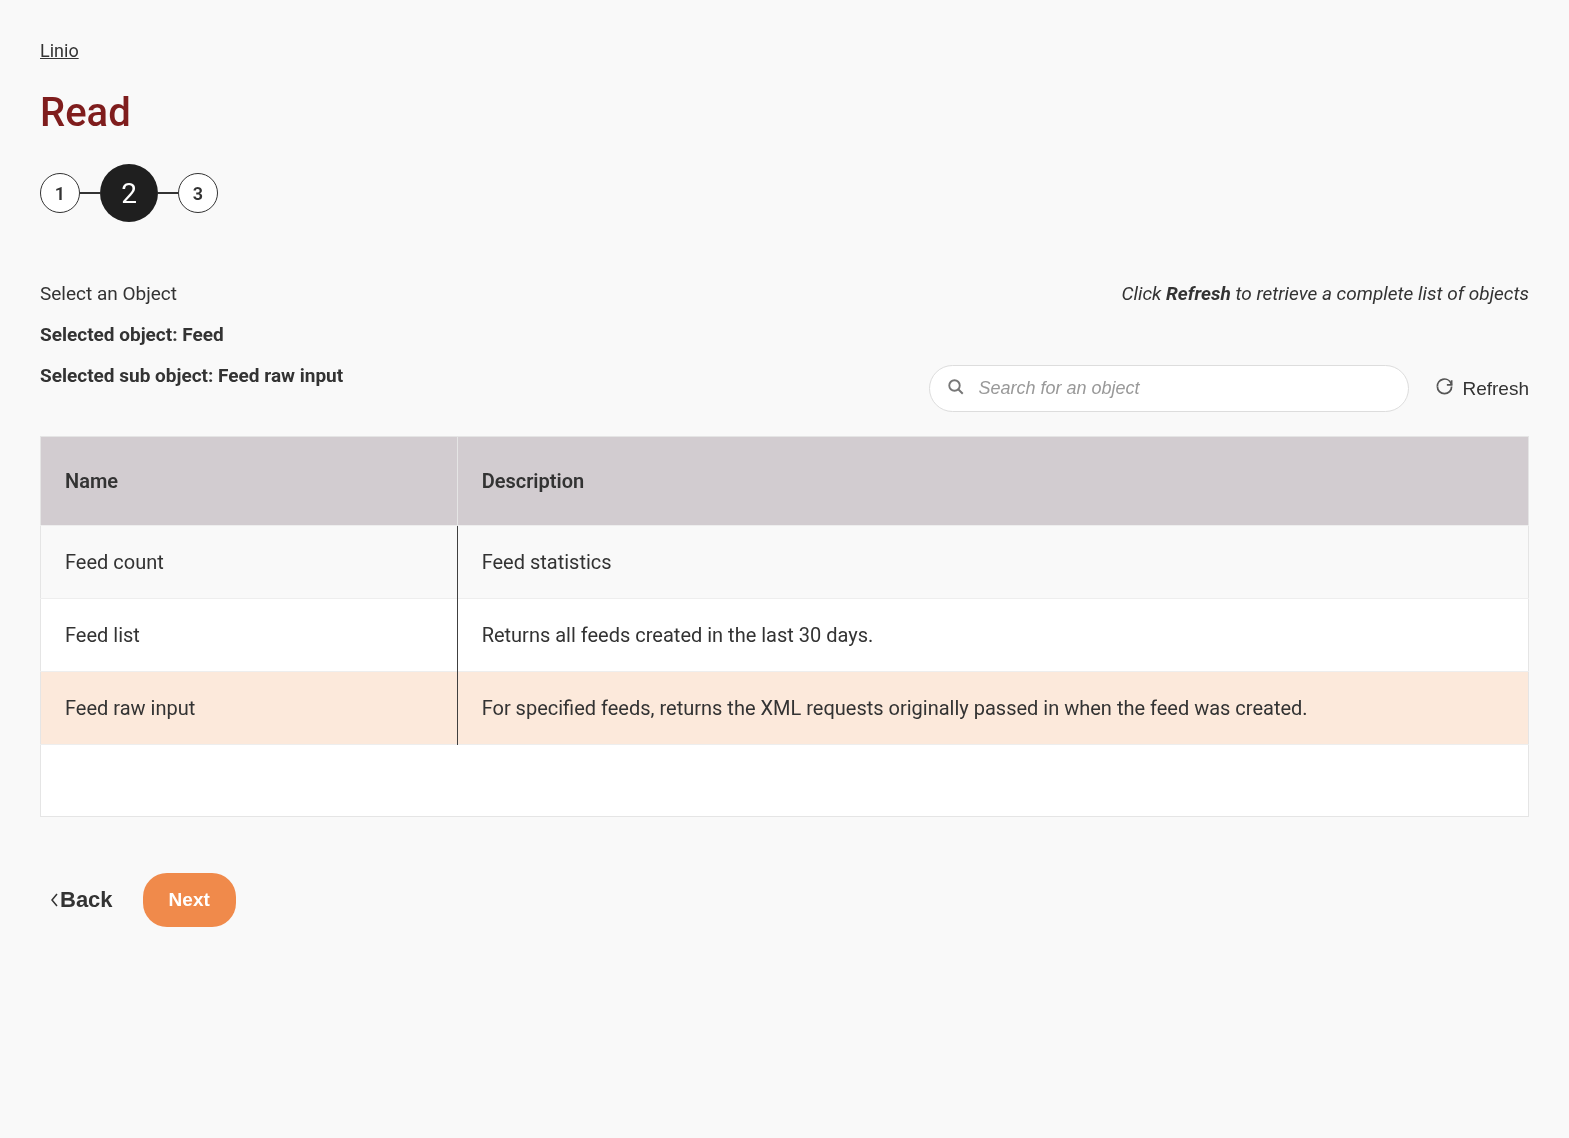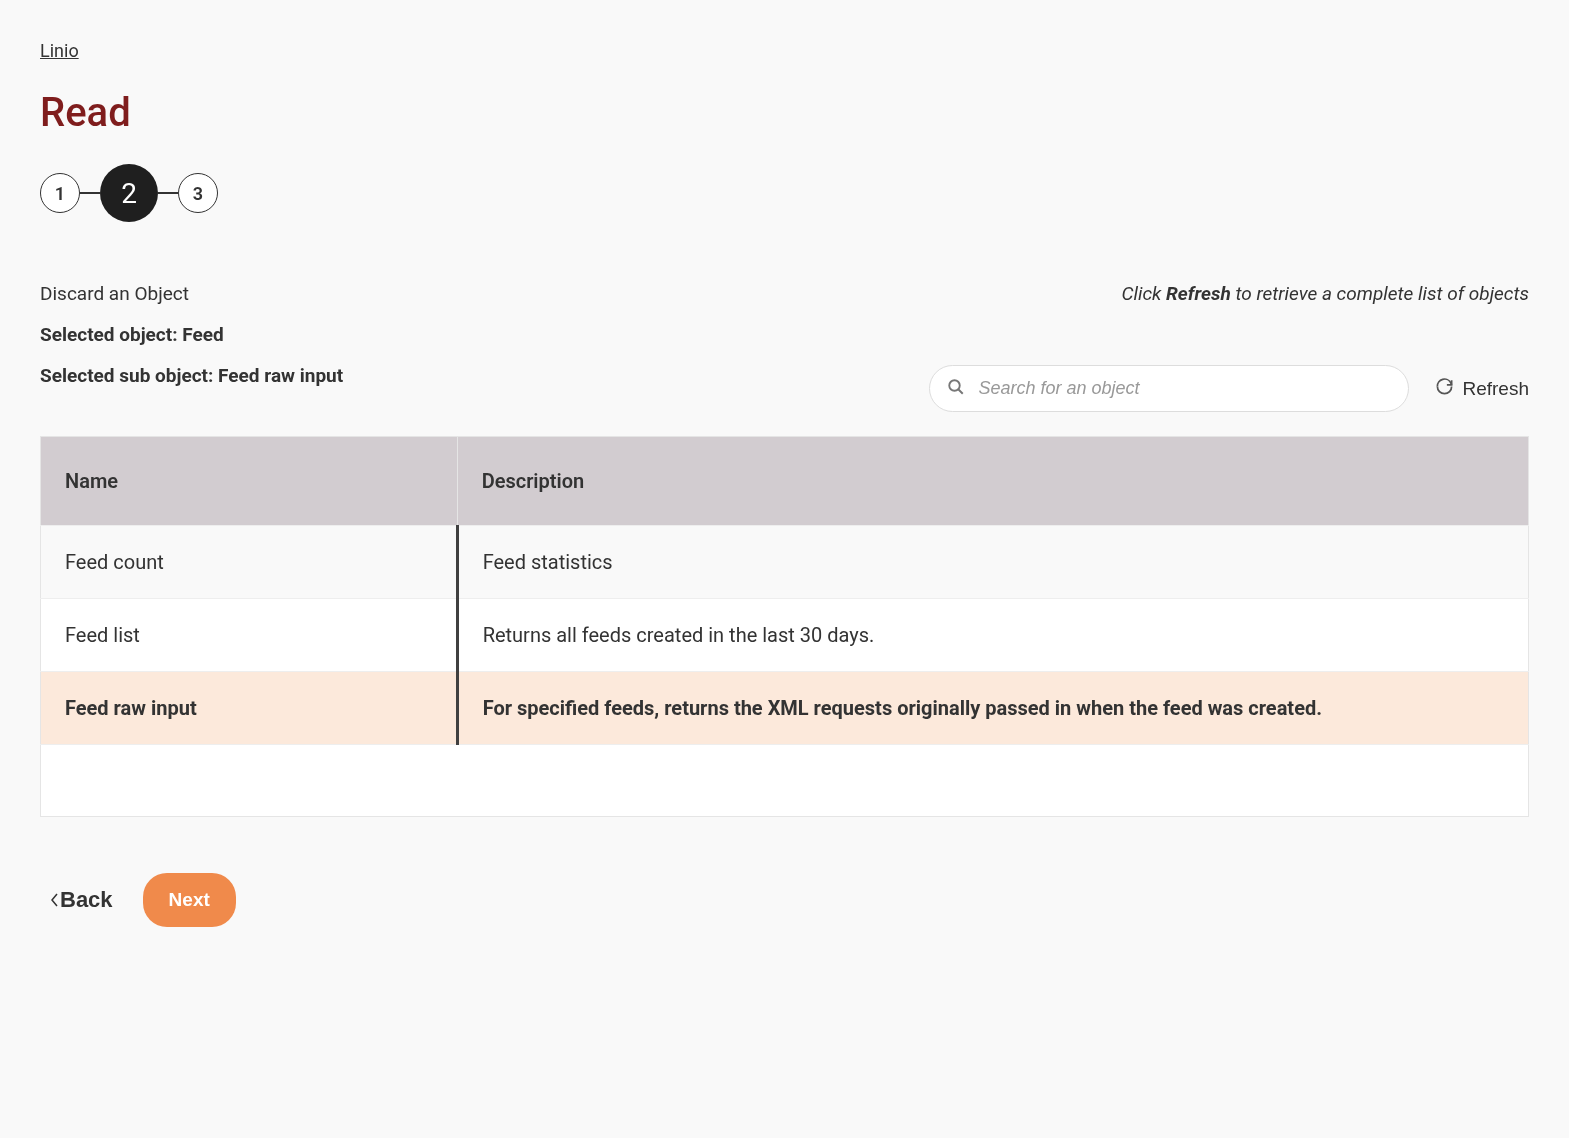--- a/index.html
+++ b/index.html
@@ -154,27 +154,27 @@
     .table tbody tr:nth-child(odd) {
       background: #f9f9f9;
     }
     .table tbody tr:nth-child(even) {
       background: #fff;
     }
     .table tbody tr.selected {
       background: #fce9db;
     }
     .table tbody tr.selected td {
-      font-weight: 700;
+      font-weight: 400;
     }
     .table tbody td {
       padding: 24px 24px;
       font-size: 20px;
       color: #333;
-      border-right: 3px solid #404040;
+      border-right: 1px solid #404040;
     }
     .table tbody td:last-child {
       border-right: none;
     }
     .table tbody tr.empty-row td {
       height: 72px;
       border-right: none;
     }
     .col-name {
       width: 28%;
@@ -232,21 +232,21 @@
 
 <div class="stepper" id="stepper">
     <div class="step">1</div>
     <div class="step-connector"></div>
     <div class="step active">2</div>
     <div class="step-connector"></div>
     <div class="step">3</div>
   </div>
 
 <div class="section-header-row">
-  <div class="section-label">Discard an Object</div>
+  <div class="section-label">Select an Object</div>
   <div class="refresh-hint">
     <span>Click </span><strong>Refresh</strong><span> to retrieve a complete list of objects</span>
   </div>
 </div>
 
 <div class="selected-line">Selected object: Feed</div>
 <div class="selected-line">Selected sub object: Feed raw input</div>
 
 <div class="search-refresh-row">
   <div class="search-wrapper">

